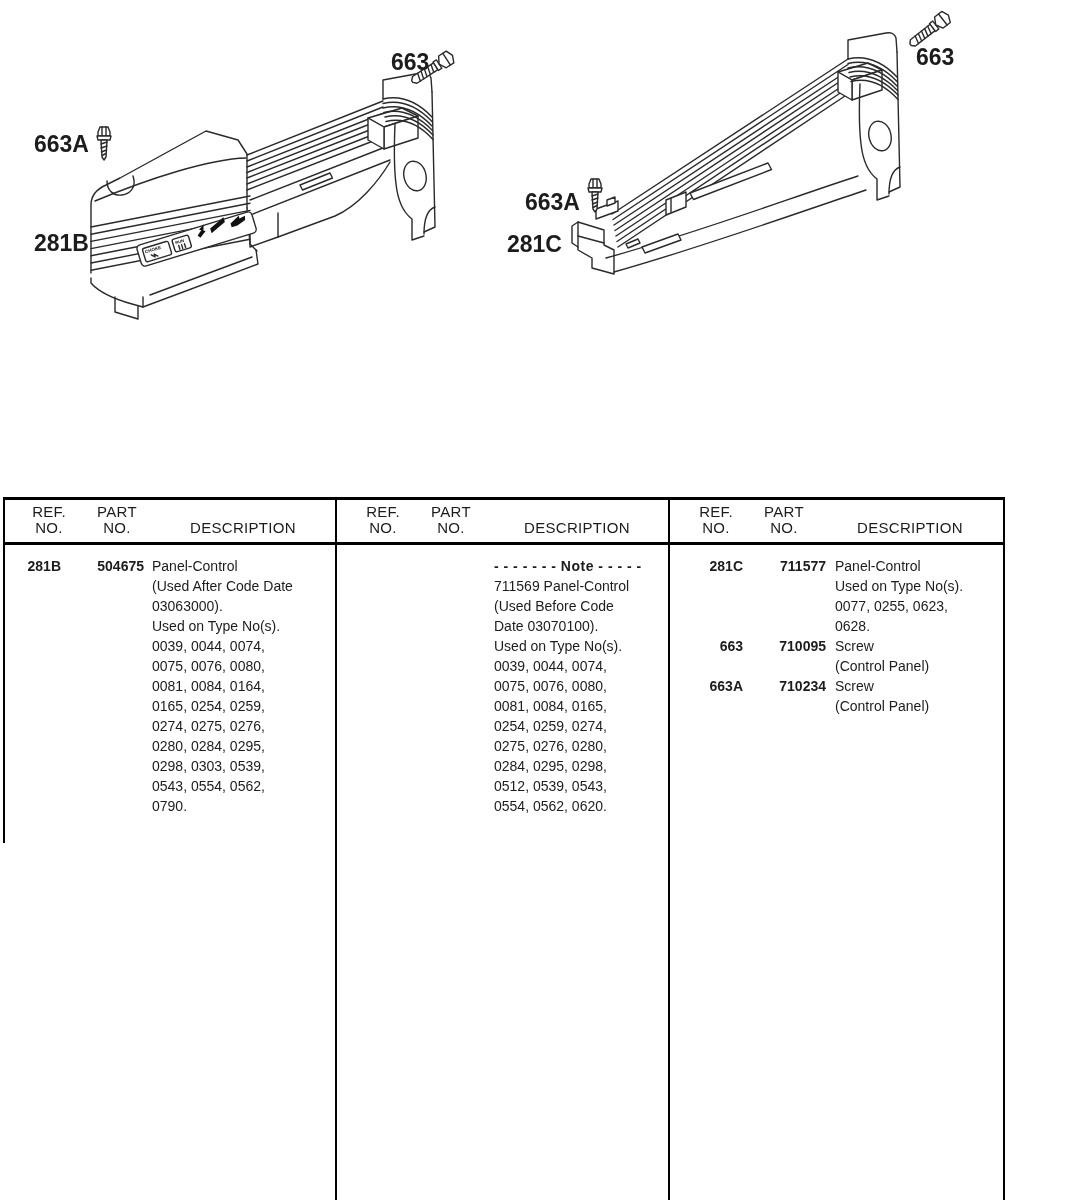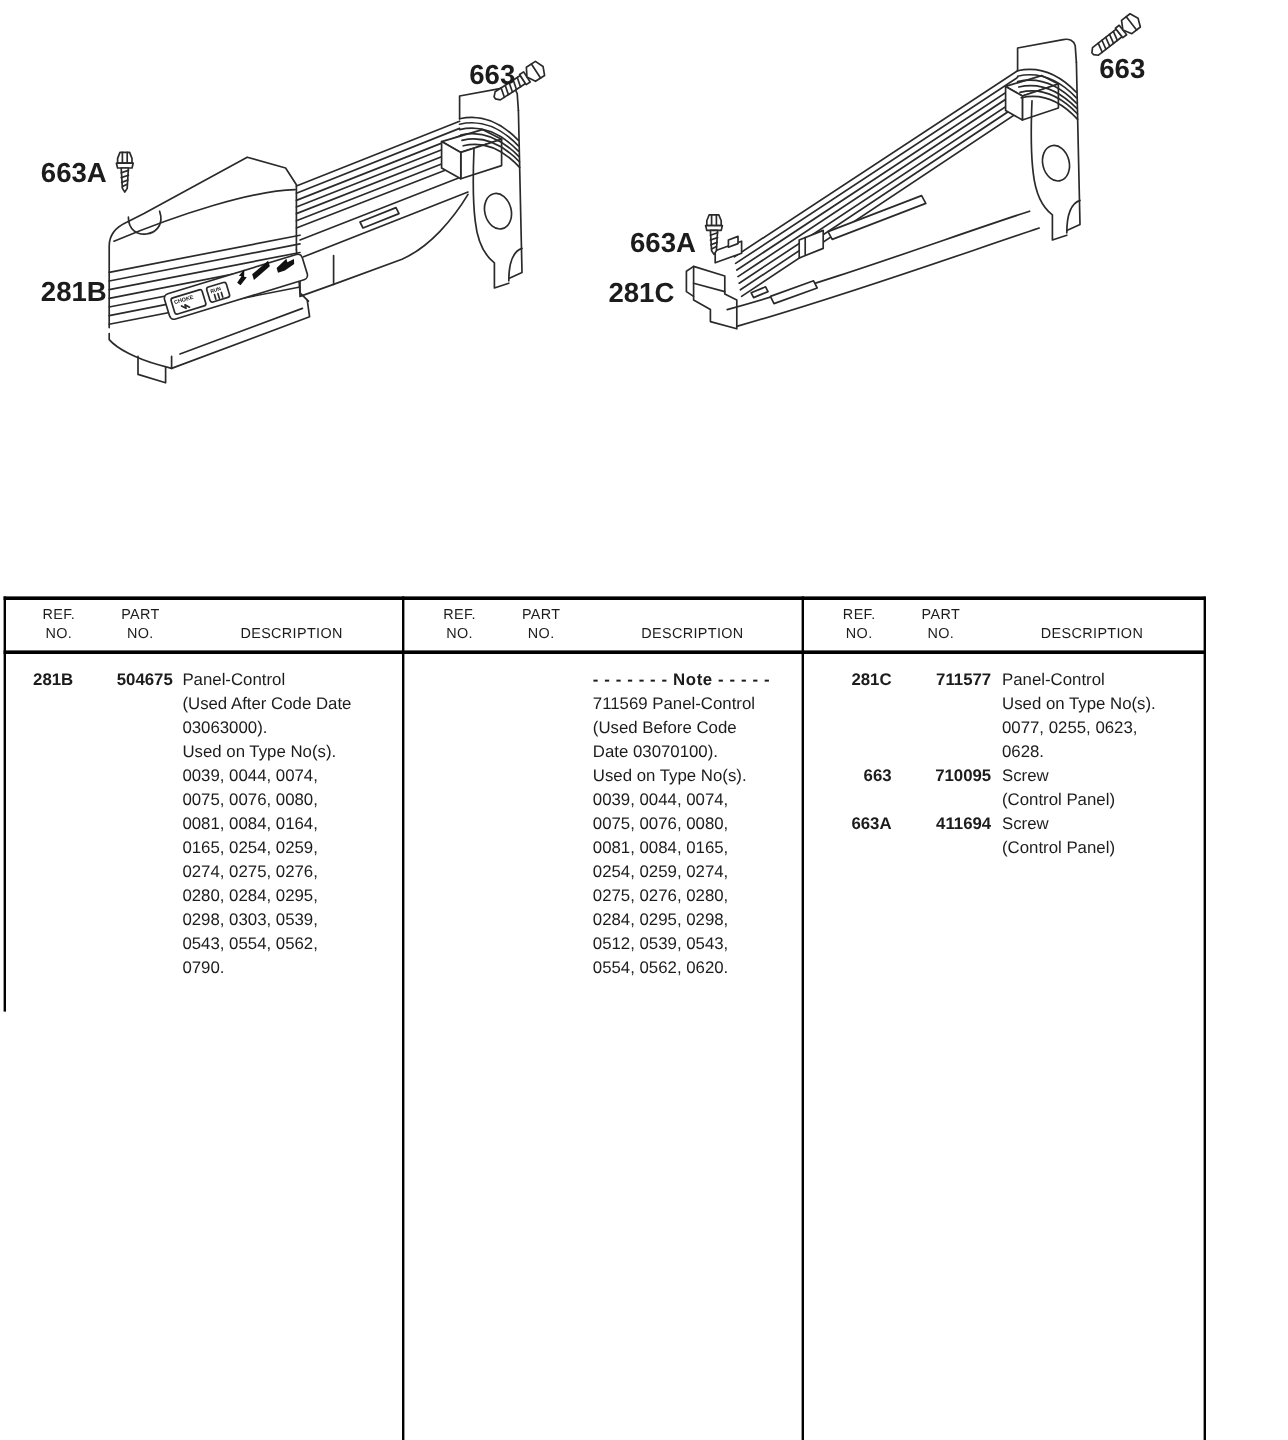--- a/index.html
+++ b/index.html
@@ -1,21 +1,21 @@
 <!DOCTYPE html>
 <html><head>
 <meta charset="utf-8">
 <style>
   html,body{margin:0;padding:0;background:#fff;}
   body{width:1073px;height:1200px;font-family:"Liberation Sans",sans-serif;color:#1c1c1c;}
   .page{position:relative;width:1073px;height:1200px;background:#fff;overflow:hidden;}
   .rule{position:absolute;background:#000;}
   .b{font-weight:normal;}
   .dlabel{position:absolute;font-weight:bold;font-size:23px;letter-spacing:0px;white-space:nowrap;}
-  .hdr{position:absolute;font-size:12px;line-height:16px;text-align:center;letter-spacing:.3px;white-space:nowrap;}
+  .hdr{position:absolute;font-size:15px;line-height:16px;text-align:center;letter-spacing:.3px;white-space:nowrap;}
   .cell{position:absolute;font-size:14px;line-height:20px;white-space:nowrap;}
   .refcell,.partcell{text-align:right;font-weight:bold;}
   .desc-lines div{line-height:20px;white-space:nowrap;}
   .notetitle{font-weight:bold;letter-spacing:.5px;}
   svg{position:absolute;overflow:visible;}
   svg .ln{fill:none;stroke:#2a2a2a;stroke-width:1.4;stroke-linecap:round;stroke-linejoin:round;}
   svg .wh{fill:#fff;stroke:#2a2a2a;stroke-width:1.4;stroke-linejoin:round;}
   svg .bk{fill:#111;stroke:none;}
   svg text{fill:#111;}
 </style>
@@ -239,19 +239,19 @@
     </div>
 
   <div class="cell refcell" style="left:686px;top:636px;width:57px">663</div>
   <div class="cell partcell" style="left:748px;top:636px;width:78px">710095</div>
   <div class="cell desc-lines" style="left:835px;top:636px">
       <div>Screw</div>
       <div>(Control Panel)</div>
     </div>
 
   <div class="cell refcell" style="left:686px;top:676px;width:57px">663A</div>
-  <div class="cell partcell" style="left:748px;top:676px;width:78px">411694</div>
+  <div class="cell partcell" style="left:748px;top:676px;width:78px">710234</div>
   <div class="cell desc-lines" style="left:835px;top:676px">
       <div>Screw</div>
       <div>(Control Panel)</div>
     </div>
 
 </div>
 
 </body></html>

